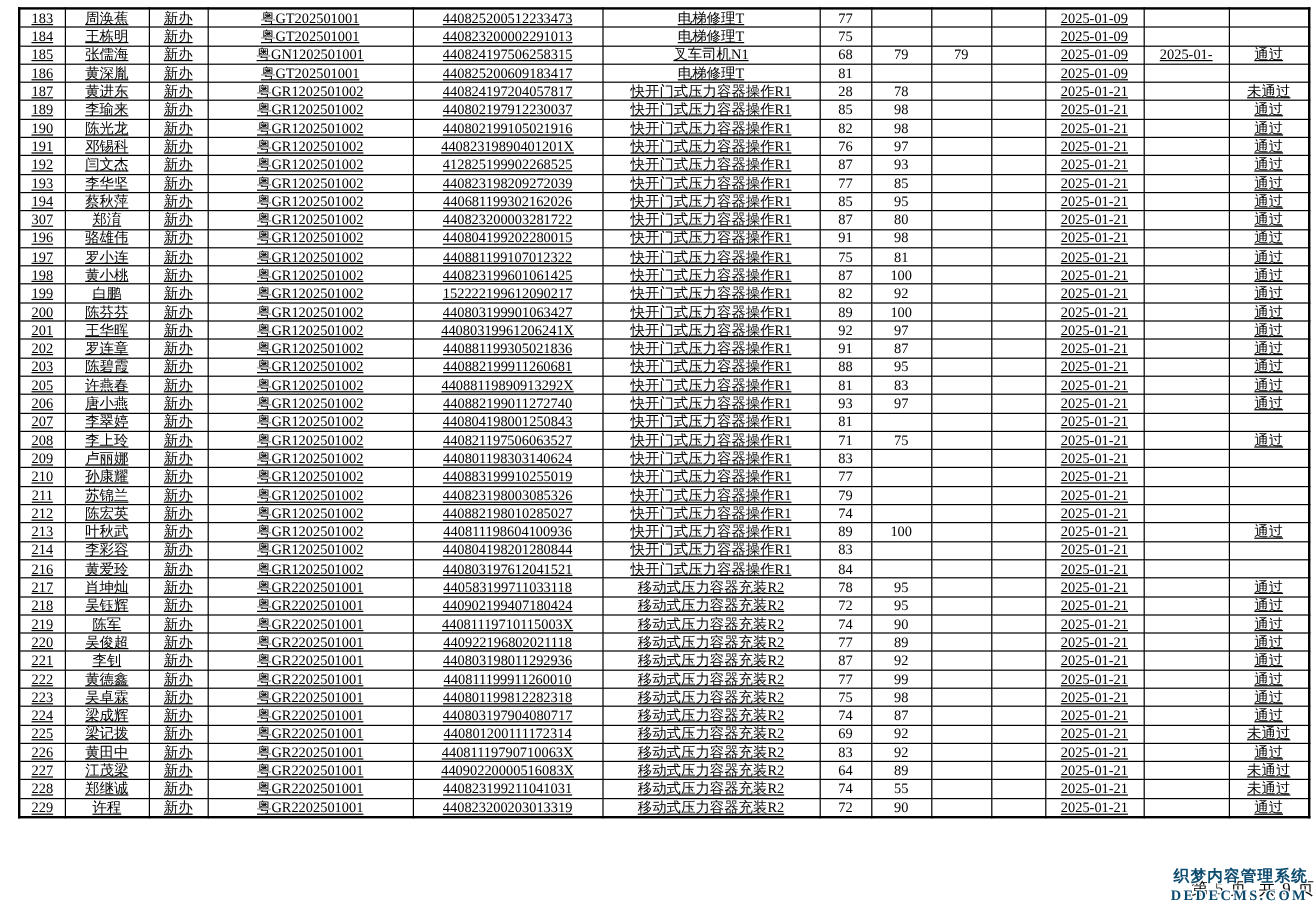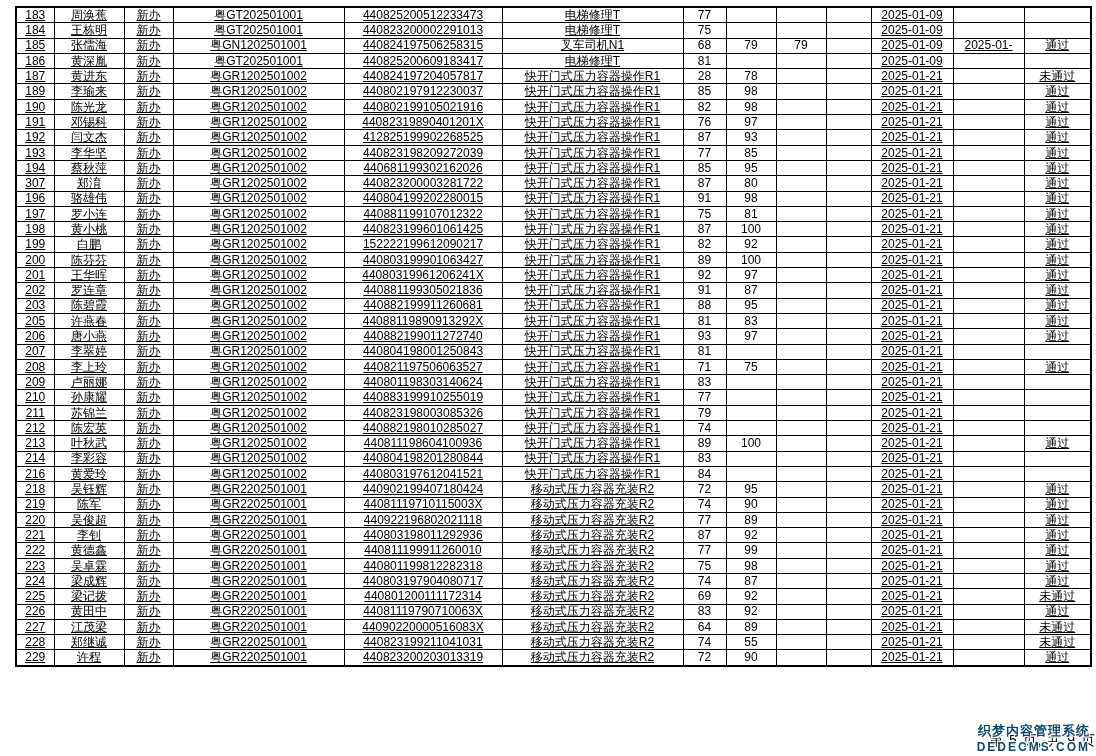--- a/index.html
+++ b/index.html
@@ -1,18 +1,18 @@
 <!DOCTYPE html>
 <html><head>
 <meta charset="utf-8">
 <style>
   html,body{margin:0;padding:0;background:#ffffff;}
   .page{
     position:relative;width:1096px;height:756px;background:#ffffff;overflow:hidden;
-    font-family:Liberation Sans, sans-serif;color:#000;
+    font-family:Liberation Serif, serif;color:#000;
   }
   table.results{
     position:absolute;left:15px;top:6px;width:1075px;
     border-collapse:collapse;table-layout:fixed;
     border:2px solid #000;
   }
   table.results td{
     border:1px solid #000;
     height:14.3px;
     padding:0 1px;
@@ -534,20 +534,35 @@
           <td class="col-subject">快开门式压力容器操作R1</td>
           <td class="col-s1">84</td>
           <td class="col-s2"></td>
           <td class="col-s3"></td>
           <td class="col-s4"></td>
           <td class="col-date1">2025-01-21</td>
           <td class="col-date2"></td>
           <td class="col-result"></td>
         </tr>
         <tr>
+          <td class="col-no">217</td>
+          <td class="col-name">肖坤灿</td>
+          <td class="col-type">新办</td>
+          <td class="col-code">粤GR2202501001</td>
+          <td class="col-idno">440583199711033118</td>
+          <td class="col-subject">移动式压力容器充装R2</td>
+          <td class="col-s1">78</td>
+          <td class="col-s2">95</td>
+          <td class="col-s3"></td>
+          <td class="col-s4"></td>
+          <td class="col-date1">2025-01-21</td>
+          <td class="col-date2"></td>
+          <td class="col-result">通过</td>
+        </tr>
+        <tr>
           <td class="col-no">218</td>
           <td class="col-name">吴钰辉</td>
           <td class="col-type">新办</td>
           <td class="col-code">粤GR2202501001</td>
           <td class="col-idno">440902199407180424</td>
           <td class="col-subject">移动式压力容器充装R2</td>
           <td class="col-s1">72</td>
           <td class="col-s2">95</td>
           <td class="col-s3"></td>
           <td class="col-s4"></td>

